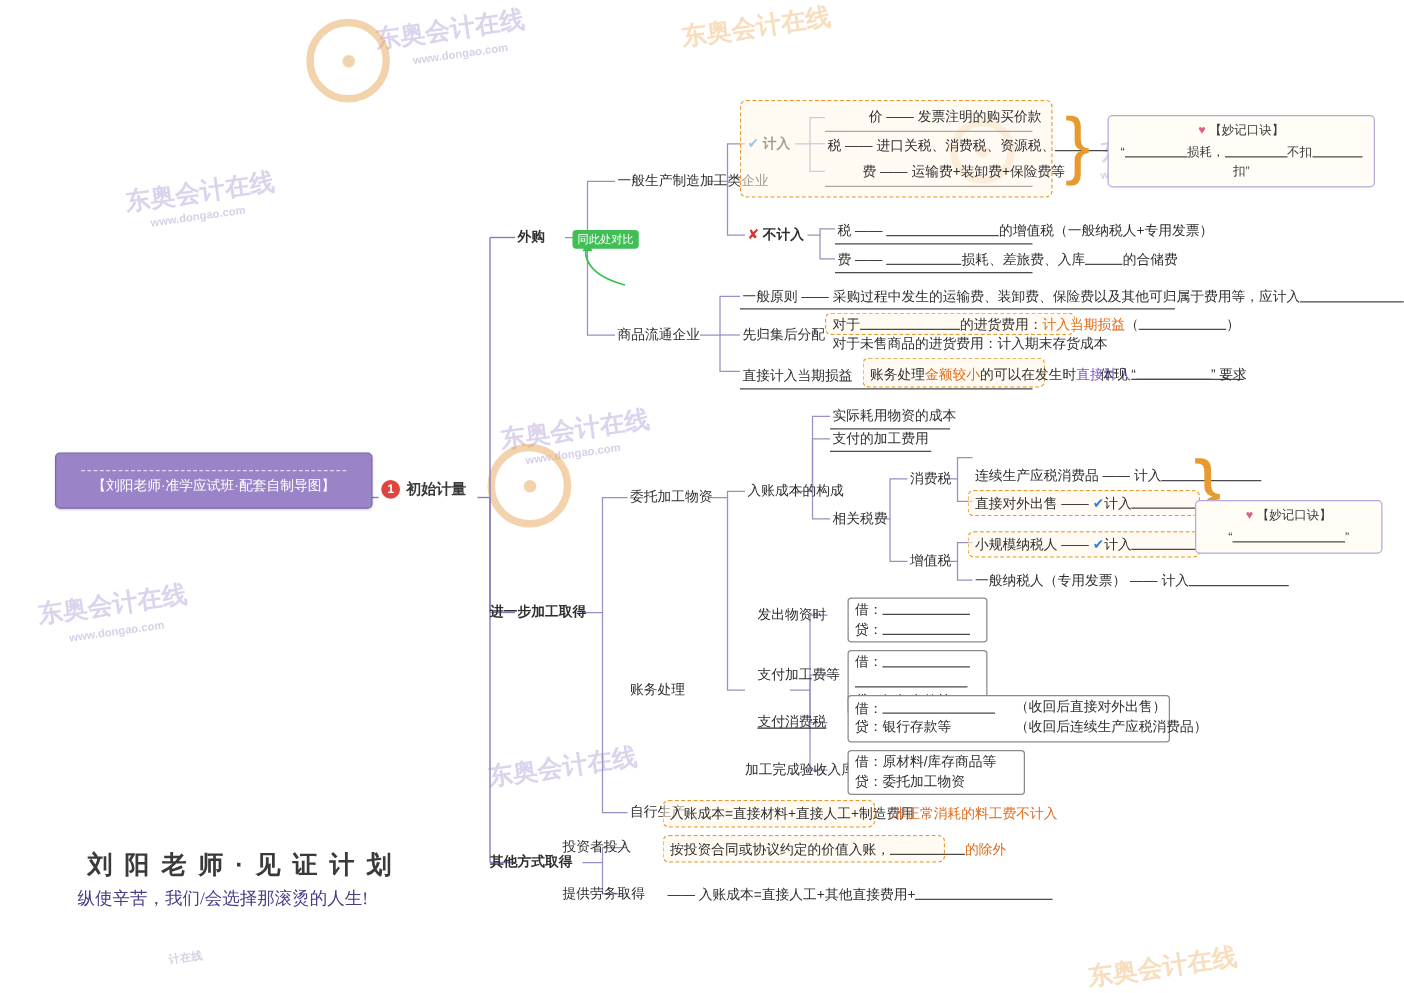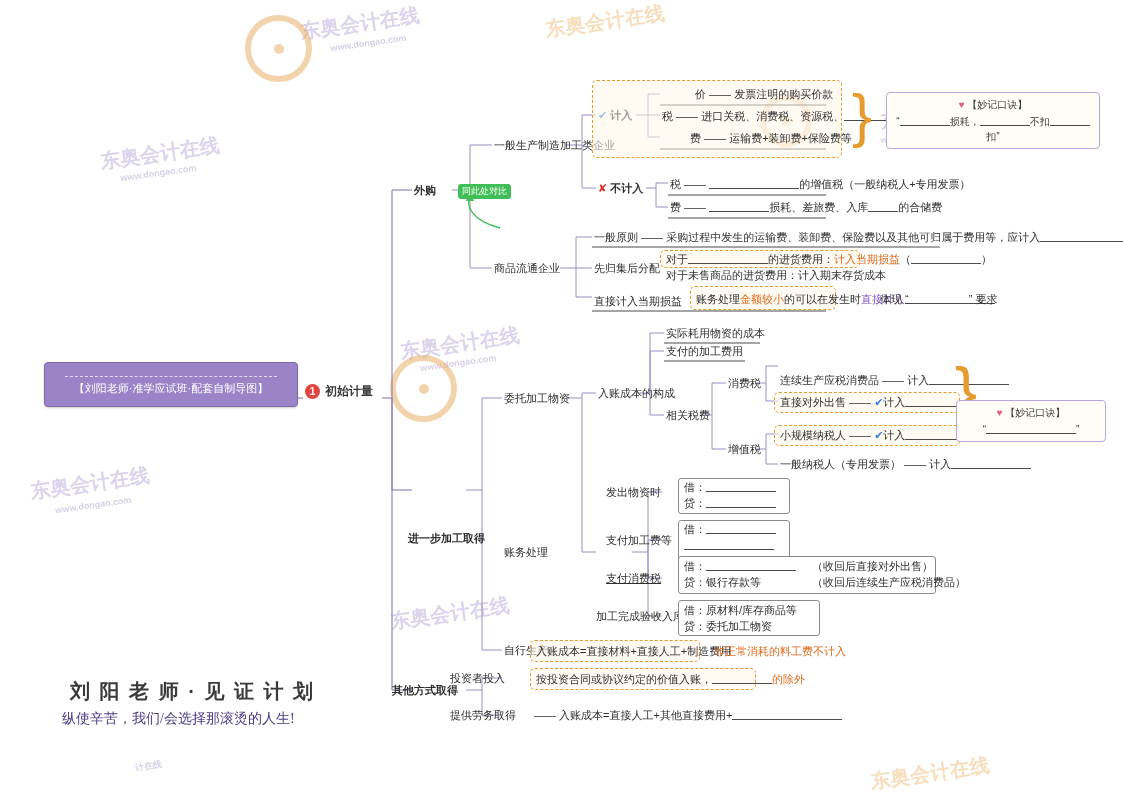--- a/index.html
+++ b/index.html
@@ -194,21 +194,21 @@
     <div class="t-rule"></div>
     <div class="t-sub">【刘阳老师·准学应试班·配套自制导图】</div>
   </div>
 
   <div class="root-node">
     <span class="badge">1</span>
     <span>初始计量</span>
   </div>
 
   <div class="node b" style="left:414px;top:183px;">外购</div>
-  <div class="node b" style="left:408px;top:483px;margin-top:48px;">进一步加工取得</div>
+  <div class="node b" style="left:392px;top:483px;">进一步加工取得</div>
   <div class="node b" style="left:392px;top:683px;">其他方式取得</div>
 
   <div class="node" style="left:494px;top:138px;">一般生产制造加工类企业</div>
   <div class="node" style="left:494px;top:261px;">商品流通企业</div>
   <div class="green-badge" style="left:458px;top:184px;">同此处对比</div>
 
   <div class="node b" style="left:598px;top:108px;">
     <span class="tick">✔</span>
     <span>计入</span>
   </div>

